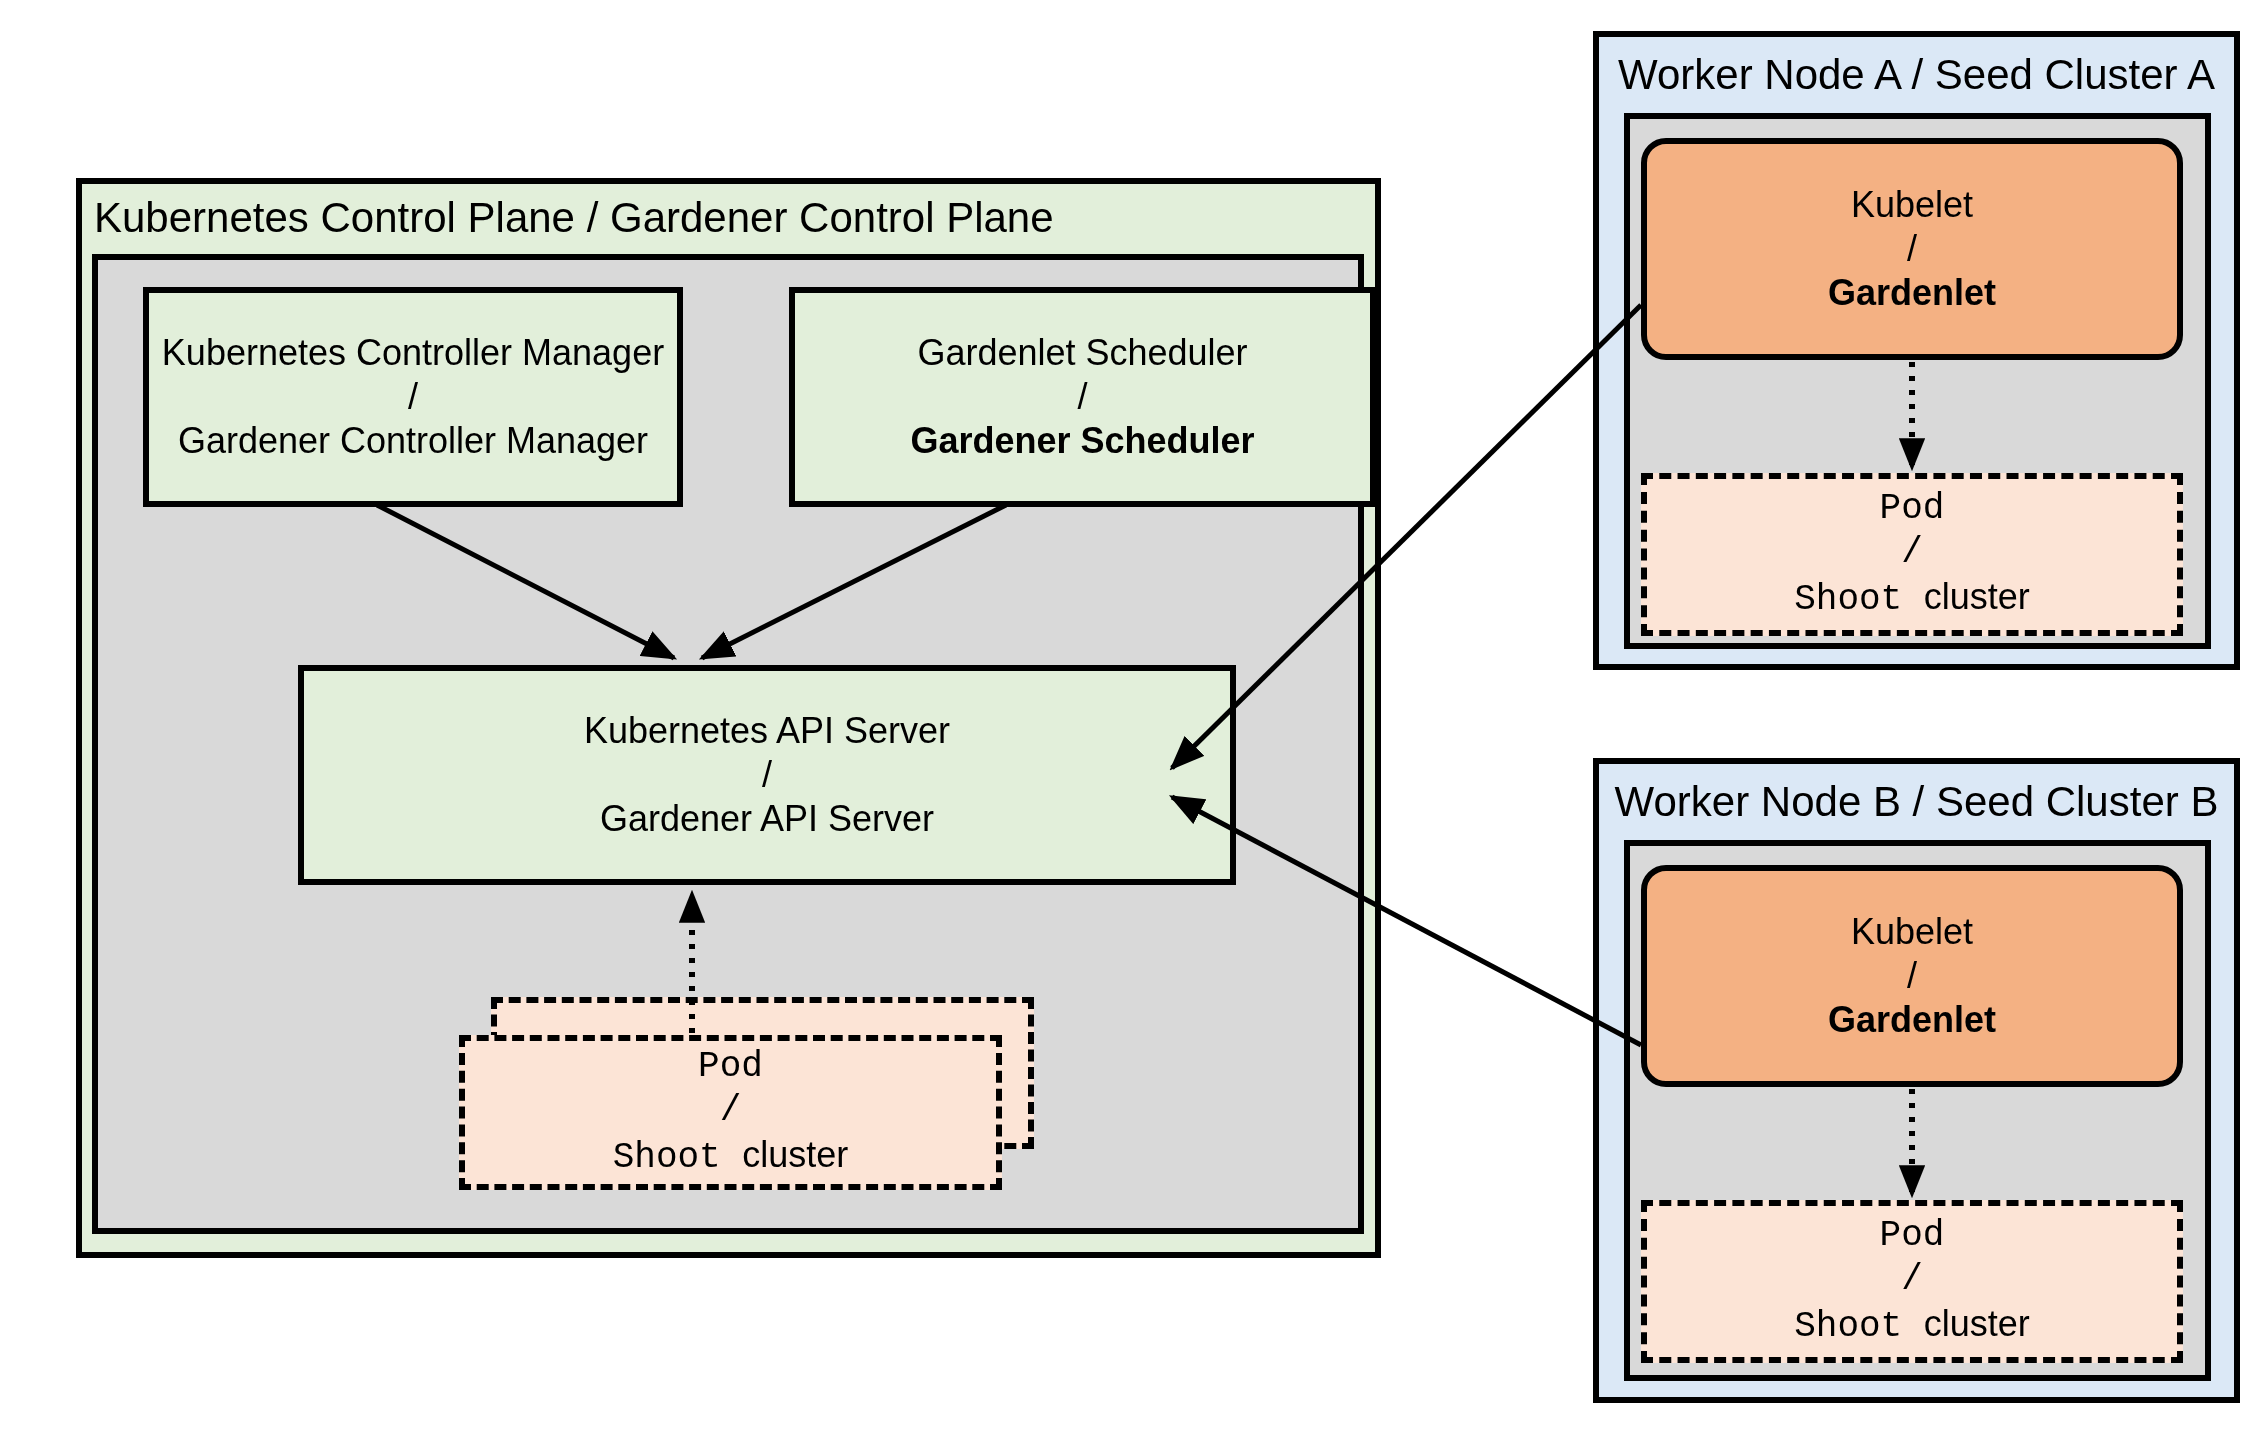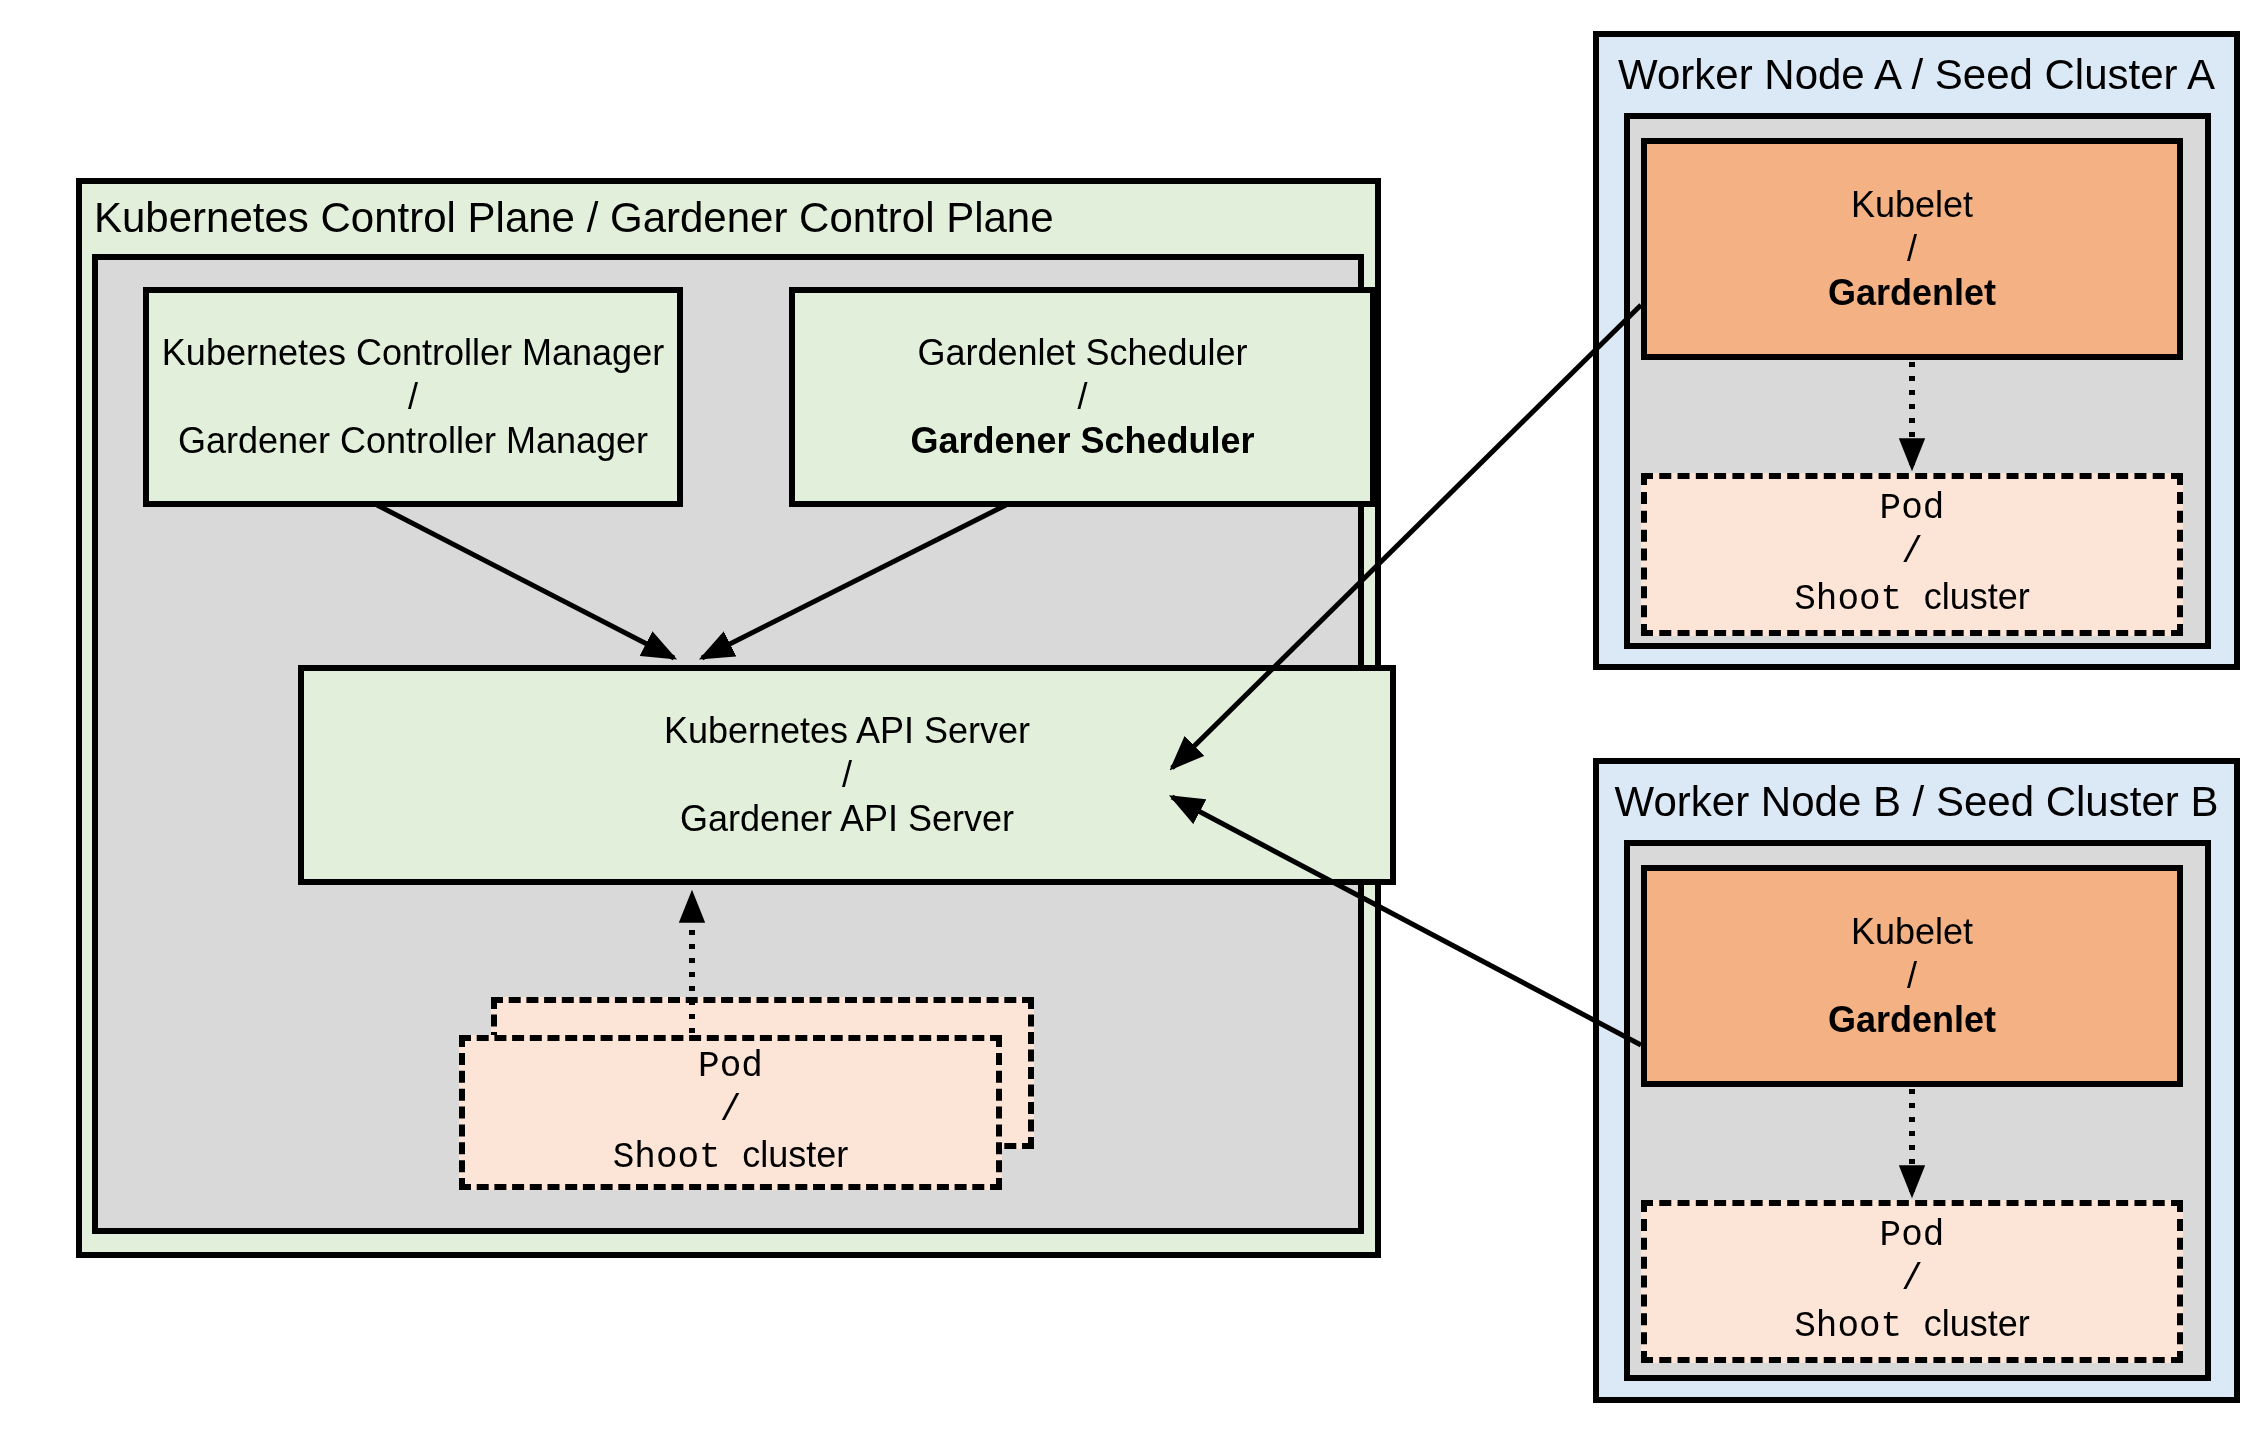--- a/index.html
+++ b/index.html
@@ -7,21 +7,21 @@
     --orange-fill:#f4b183; --peach-fill:#fce4d6; --border:#000000;
   }
   html,body{margin:0;padding:0;background:#ffffff;}
   body{font-family:"Liberation Sans", sans-serif; color:#000;}
   .canvas{position:relative;width:2266px;height:1434px;background:#fff;overflow:hidden;}
   .abs{position:absolute;box-sizing:border-box;}
   .bx{border:6px solid var(--border);}
   .green{background:var(--green-fill);margin-left:38px;}
   .gray{background:var(--gray-fill);}
   .blue{background:var(--blue-fill);}
-  .orange{background:var(--orange-fill);}
+  .orange{background:var(--orange-fill);border-radius:25px;}
   .peach{background:var(--peach-fill);}
   .dashed{border:6px dashed var(--border);}
   .label{display:flex;flex-direction:column;justify-content:center;align-items:center;
          text-align:center;font-size:36px;line-height:1.22;}
   .outer-title{position:absolute;top:10px;left:12px;font-size:42px;white-space:nowrap;}
   .center-title{position:absolute;top:14px;left:0;width:100%;text-align:center;
                 font-size:42px;white-space:nowrap;}
   .b{font-weight:bold;}
   .mono{font-family:"Liberation Mono", monospace;}
   svg.overlay{position:absolute;left:0;top:0;z-index:10;pointer-events:none;}
@@ -44,21 +44,21 @@
         <span>/</span>
         <span>Gardener Controller Manager</span>
       </div>
 
       <div class="abs bx green label" style="left:653px;top:27px;width:587px;height:220px;">
         <span>Gardenlet Scheduler</span>
         <span>/</span>
         <span class="b">Gardener Scheduler</span>
       </div>
 
-      <div class="abs bx green label" style="left:162px;top:405px;width:1098px;height:220px;">
+      <div class="abs bx green label" style="left:162px;top:405px;width:938px;height:220px;">
         <span>Kubernetes API Server</span>
         <span>/</span>
         <span>Gardener API Server</span>
       </div>
 
       <div class="abs dashed peach" style="left:393px;top:737px;width:543px;height:152px;"></div>
 
       <div class="abs dashed peach label mono" style="left:361px;top:775px;width:543px;height:155px;">
         <span>Pod</span>
         <span>/</span>

